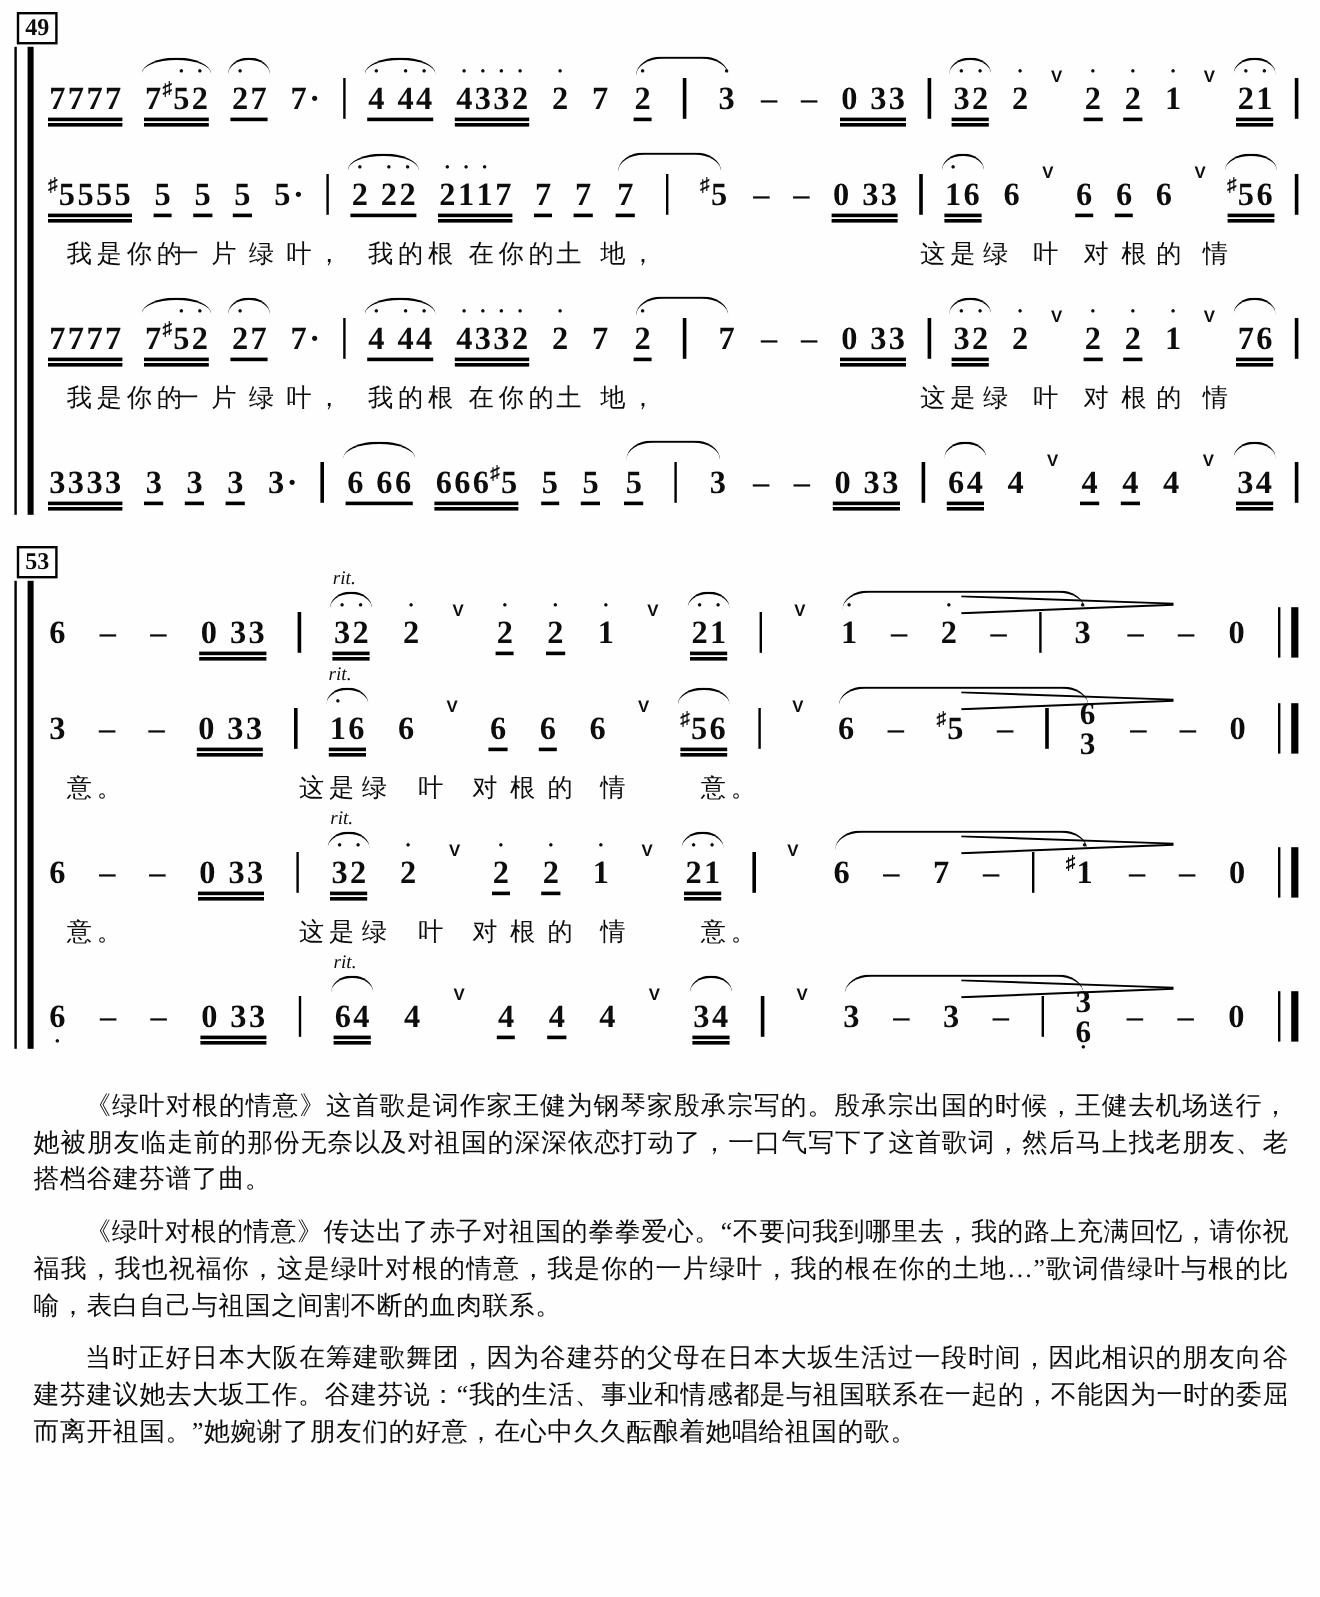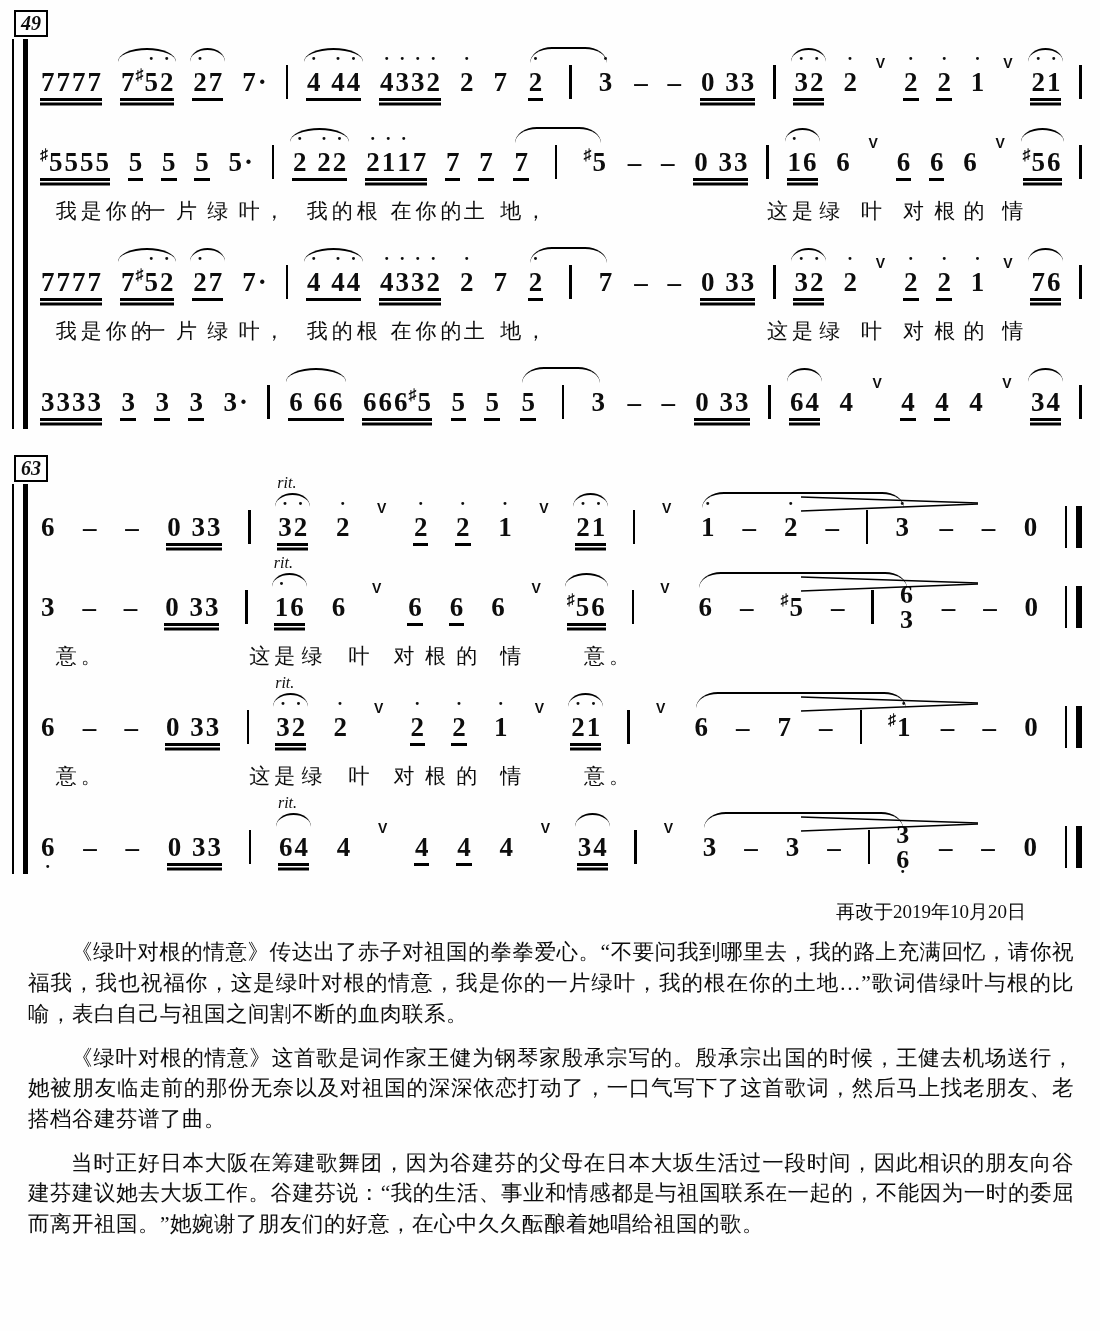--- a/index.html
+++ b/index.html
@@ -5,21 +5,21 @@
   html,body{margin:0;padding:0;background:#fff;}
   body{width:1100px;height:1331px;overflow:hidden;color:#0d0d0d;
        font-family:"Liberation Serif","DejaVu Serif",serif;}
   .page{width:1100px;height:1331px;position:relative;background:#fefefe;}
 
   
   .score{padding:10px 14px 0 12px;}
   .system{margin-bottom:6px;}
   .system.second{margin-top:26px;}
   .mlabel{display:inline-block;border:2px solid #000;padding:0 5px;line-height:23px;
-          font-size:20px;font-weight:bold;margin:0 0 0 2px;font-style:italic;}
+          font-size:20px;font-weight:bold;margin:0 0 0 2px;}
   .sysbody{display:flex;margin-top:2px;}
   .brace{width:9px;border-left:2px solid #000;border-right:5px solid #000;margin-right:12px;align-self:stretch;}
   .rows{flex:1;min-width:0;}
 
   .mrow{display:flex;justify-content:space-between;align-items:flex-start;
         position:relative;margin:24px 4px 0 0;}
   .mrow.first{margin-top:14px;}
 
   .note{display:inline-flex;flex-direction:column;position:relative;}
   .chars{display:inline-flex;position:relative;}
@@ -1220,21 +1220,21 @@
                     <span class="dota">&nbsp;</span>
                     <span class="num">4</span>
                     <span class="dotb">&nbsp;</span>
                   </span>
                 </span>
               </span>
               <span class="bar"></span>
             </div>
           </div>
         </div></div>
-      <div class="system second"><div class="mlabel">63</div><div class="sysbody">
+      <div class="system second"><div class="mlabel">53</div><div class="sysbody">
           <div class="brace"></div>
           <div class="rows">
             <div class="mrow first">
               <span class="note">
                 <span class="chars">
                   <span class="ch">
                     <span class="dota">&nbsp;</span>
                     <span class="num">6</span>
                     <span class="dotb">&nbsp;</span>
                   </span>
@@ -2086,20 +2086,19 @@
                 <svg viewBox="0 0 100 16" preserveAspectRatio="none" xmlns="http://www.w3.org/2000/svg">
                   <line x1="0" y1="1" x2="100" y2="7" stroke="#000" stroke-width="1.6"></line>
                   <line x1="0" y1="15" x2="100" y2="8" stroke="#000" stroke-width="1.6"></line>
                 </svg>
               </div>
             </div>
           </div>
         </div></div>
     </div>
   <div class="credits">
-      <div>再改于2019年10月20日</div>
     </div>
   <div class="article">
+      <p>《绿叶对根的情意》这首歌是词作家王健为钢琴家殷承宗写的。殷承宗出国的时候，王健去机场送行，她被朋友临走前的那份无奈以及对祖国的深深依恋打动了，一口气写下了这首歌词，然后马上找老朋友、老搭档谷建芬谱了曲。</p>
       <p>《绿叶对根的情意》传达出了赤子对祖国的拳拳爱心。“不要问我到哪里去，我的路上充满回忆，请你祝福我，我也祝福你，这是绿叶对根的情意，我是你的一片绿叶，我的根在你的土地…”歌词借绿叶与根的比喻，表白自己与祖国之间割不断的血肉联系。</p>
-      <p>《绿叶对根的情意》这首歌是词作家王健为钢琴家殷承宗写的。殷承宗出国的时候，王健去机场送行，她被朋友临走前的那份无奈以及对祖国的深深依恋打动了，一口气写下了这首歌词，然后马上找老朋友、老搭档谷建芬谱了曲。</p>
       <p>当时正好日本大阪在筹建歌舞团，因为谷建芬的父母在日本大坂生活过一段时间，因此相识的朋友向谷建芬建议她去大坂工作。谷建芬说：“我的生活、事业和情感都是与祖国联系在一起的，不能因为一时的委屈而离开祖国。”她婉谢了朋友们的好意，在心中久久酝酿着她唱给祖国的歌。</p>
     </div>
 </div>
 
 </body></html>

